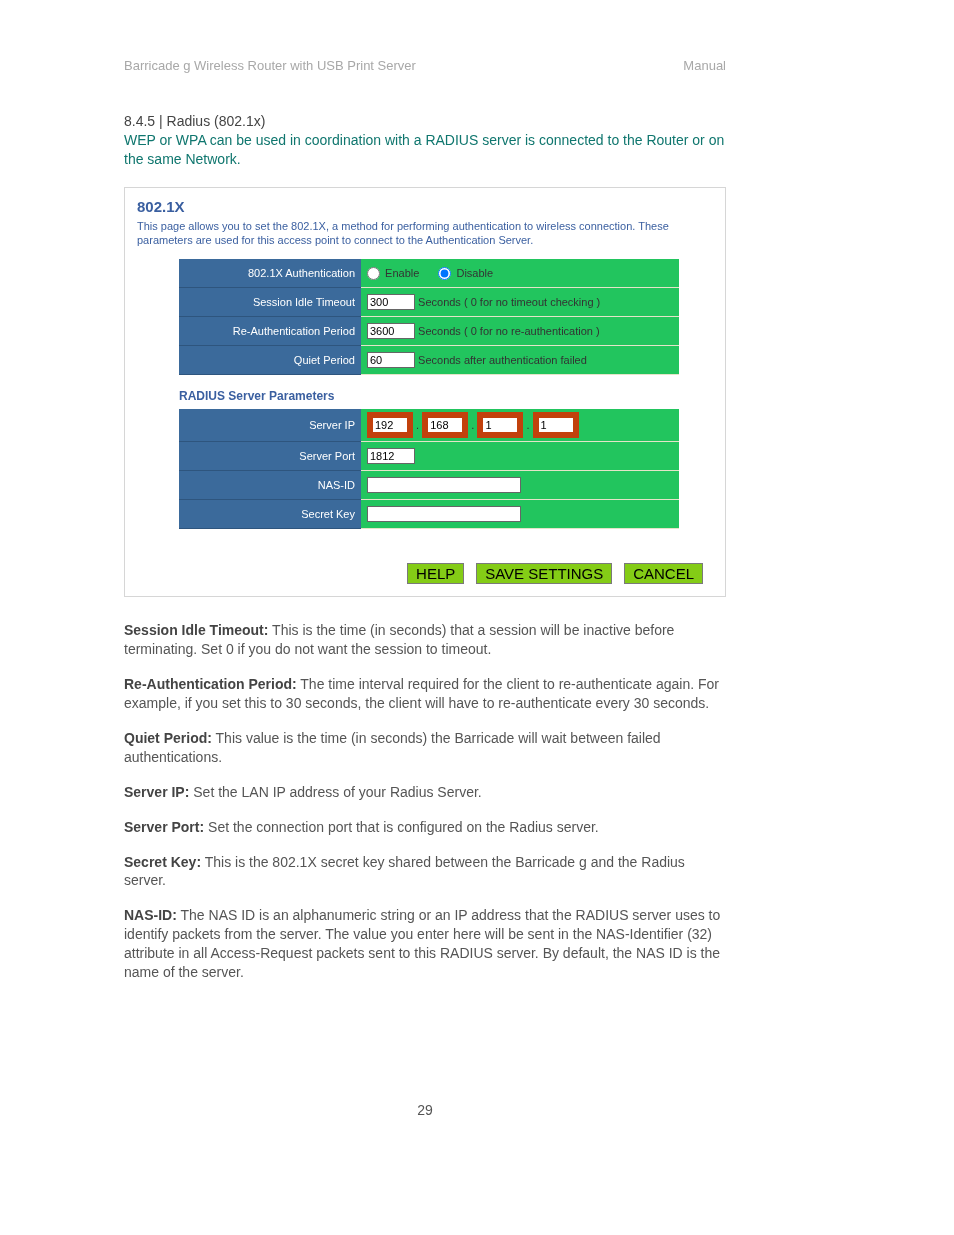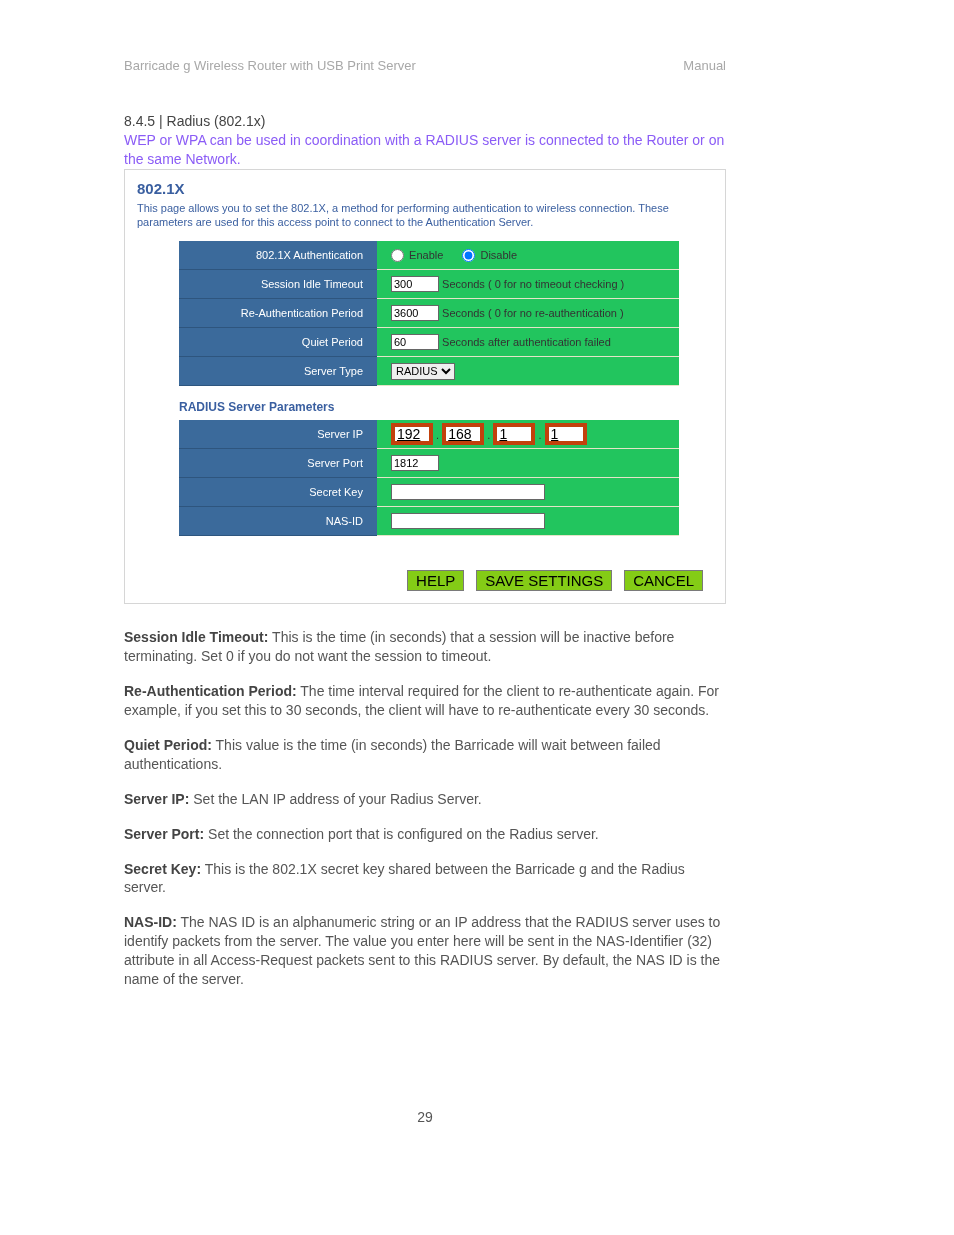--- a/index.html
+++ b/index.html
@@ -23,23 +23,24 @@
     color: #a8a8a8;
     margin-bottom: 40px;
   }
   .section-head {
     font-weight: normal;
     color: #444;
     font-size: 14px;
     margin-bottom: 2px;
   }
   .lead {
-    color: #8b5cf6;
+    color: #0f766e;
     font-size: 14px;
     line-height: 1.35;
+    margin-bottom: 18px;
   }
   .screenshot {
     background: #fff;
     border: 1px solid #d6d6d6;
     width: 600px;
     margin-bottom: 24px;
     padding-bottom: 12px;
   }
   .ss-title {
     color: #3a5fa0;
@@ -57,21 +58,21 @@
   }
   table.form {
     border-collapse: collapse;
     margin-left: 54px;
     width: 500px;
   }
   table.form td {
     font-family: Arial, sans-serif;
     font-size: 11px;
     vertical-align: middle;
-    padding: 3px 14px;
+    padding: 3px 6px;
   }
   td.lbl {
     background: #3b6a9b;
     color: #fff;
     text-align: right;
     width: 170px;
     border-bottom: 1px solid #2e557e;
     height: 22px;
   }
   td.val {
@@ -89,26 +90,25 @@
   input.tiny {
     font-family: Arial, sans-serif;
     font-size: 11px;
     width: 42px;
     height: 14px;
     border: 1px solid #666;
     padding: 0 2px;
   }
   input.oct {
     font-family: Arial, sans-serif;
-    font-size: 14px;
+    font-size: 11px;
     width: 30px;
     height: 14px;
-    border: 4px solid #c2410c;
+    border: 6px solid #c2410c;
     padding: 0 2px;
-    text-decoration: underline;
   }
   input.med {
     font-family: Arial, sans-serif;
     font-size: 11px;
     width: 148px;
     height: 14px;
     border: 1px solid #666;
     padding: 0 2px;
   }
   select.sel {
@@ -189,28 +189,20 @@
         <td class="val">
           <input class="tiny" value="3600" style="">
           <span class="hint">Seconds ( 0 for no re-authentication )</span>
         </td>
       </tr>
       <tr>
         <td class="lbl">Quiet Period</td>
         <td class="val">
           <input class="tiny" value="60" style="">
           <span class="hint">Seconds after authentication failed</span>
-        </td>
-      </tr>
-      <tr>
-        <td class="lbl">Server Type</td>
-        <td class="val">
-          <select class="sel">
-            <option>RADIUS</option>
-          </select>
         </td>
       </tr>
     </tbody>
       </table>
 
     <div class="subhead">RADIUS Server Parameters</div>
 
     <table class="form">
       <tbody>
           <tr>
@@ -223,25 +215,25 @@
           <input class="oct" value="1" style="">
           <span>.</span>
           <input class="oct" value="1" style="">
         </td>
       </tr>
       <tr>
         <td class="lbl">Server Port</td>
         <td class="val"><input class="tiny" value="1812" style=""></td>
       </tr>
       <tr>
+        <td class="lbl">NAS-ID</td>
+        <td class="val"><input class="med" value="" style=""></td>
+      </tr>
+      <tr>
         <td class="lbl">Secret Key</td>
-        <td class="val"><input class="med" value="" style=""></td>
-      </tr>
-      <tr>
-        <td class="lbl">NAS-ID</td>
         <td class="val"><input class="med" value="" style=""></td>
       </tr>
     </tbody>
       </table>
 
     <div class="btnrow">
       <button class="btn">HELP</button>
       <button class="btn">SAVE SETTINGS</button>
       <button class="btn">CANCEL</button>
     </div>

